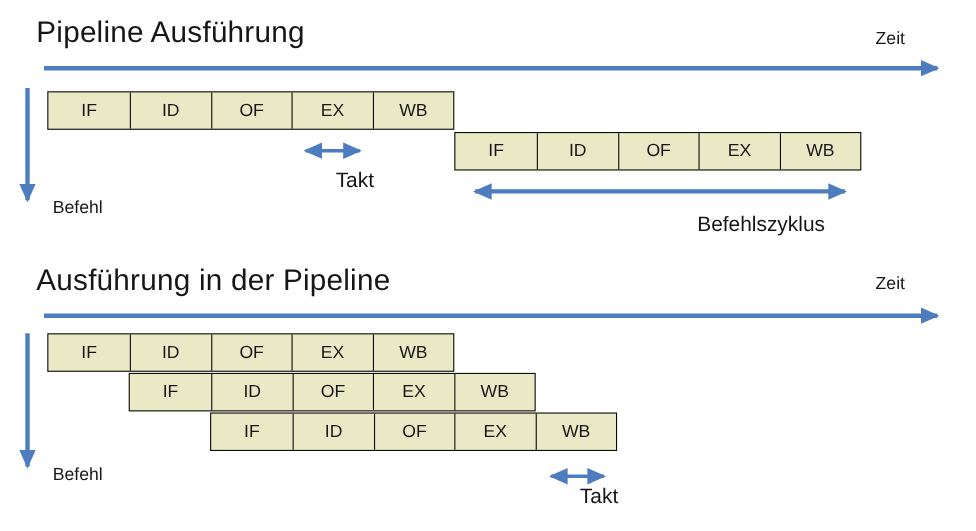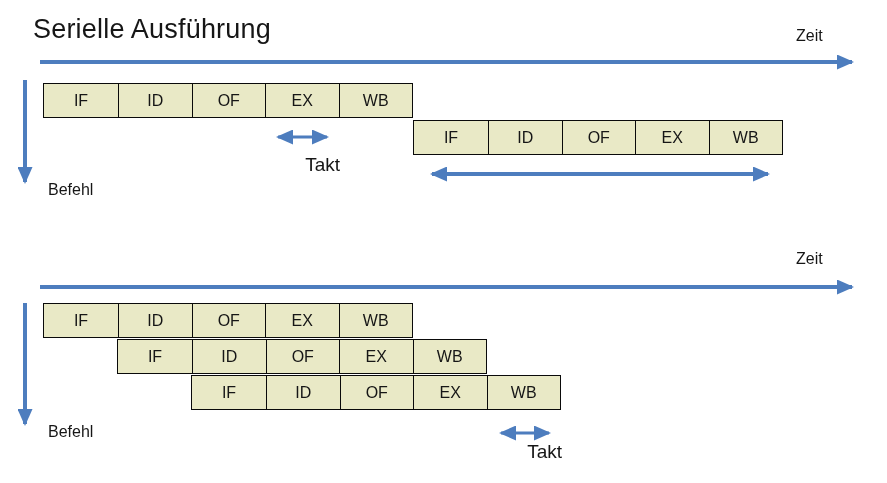--- a/index.html
+++ b/index.html
@@ -86,21 +86,21 @@
 
     <line x1="432" y1="174" x2="768" y2="174" stroke-width="4" marker-start="url(#ah)" marker-end="url(#ah)"></line>
 
     <line x1="40" y1="287" x2="852" y2="287" stroke-width="4" marker-end="url(#ah)"></line>
 
     <line x1="25" y1="303" x2="25" y2="424" stroke-width="4" marker-end="url(#ah)"></line>
 
     <line x1="501" y1="433" x2="549" y2="433" stroke-width="3.2" marker-start="url(#ah)" marker-end="url(#ah)"></line>
   </svg>
 
-  <div class="abs section-title" style="left:33px;top:14px">Serielle Ausführung</div>
+  <div class="abs section-title" style="left:33px;top:14px">Pipeline Ausführung</div>
 
   <div class="abs small-label" style="left:796px;top:27px">Zeit</div>
 
   <div class="row" style="left:43px;top:83px">
     <div class="cell">IF</div>
     <div class="cell">ID</div>
     <div class="cell">OF</div>
     <div class="cell">EX</div>
     <div class="cell">WB</div>
   </div>
@@ -110,21 +110,23 @@
     <div class="cell">ID</div>
     <div class="cell">OF</div>
     <div class="cell">EX</div>
     <div class="cell">WB</div>
   </div>
 
   <div class="abs center-label" style="left:266px;top:154px;width:74px">Takt</div>
 
   <div class="abs small-label" style="left:48px;top:181px">Befehl</div>
 
+  <div class="abs center-label" style="left:450px;top:194px;width:300px">Befehlszyklus</div>
 
+  <div class="abs section-title" style="left:33px;top:240px">Ausführung in der Pipeline</div>
 
   <div class="abs small-label" style="left:796px;top:250px">Zeit</div>
 
   <div class="row" style="left:43px;top:303px">
     <div class="cell">IF</div>
     <div class="cell">ID</div>
     <div class="cell">OF</div>
     <div class="cell">EX</div>
     <div class="cell">WB</div>
   </div>

